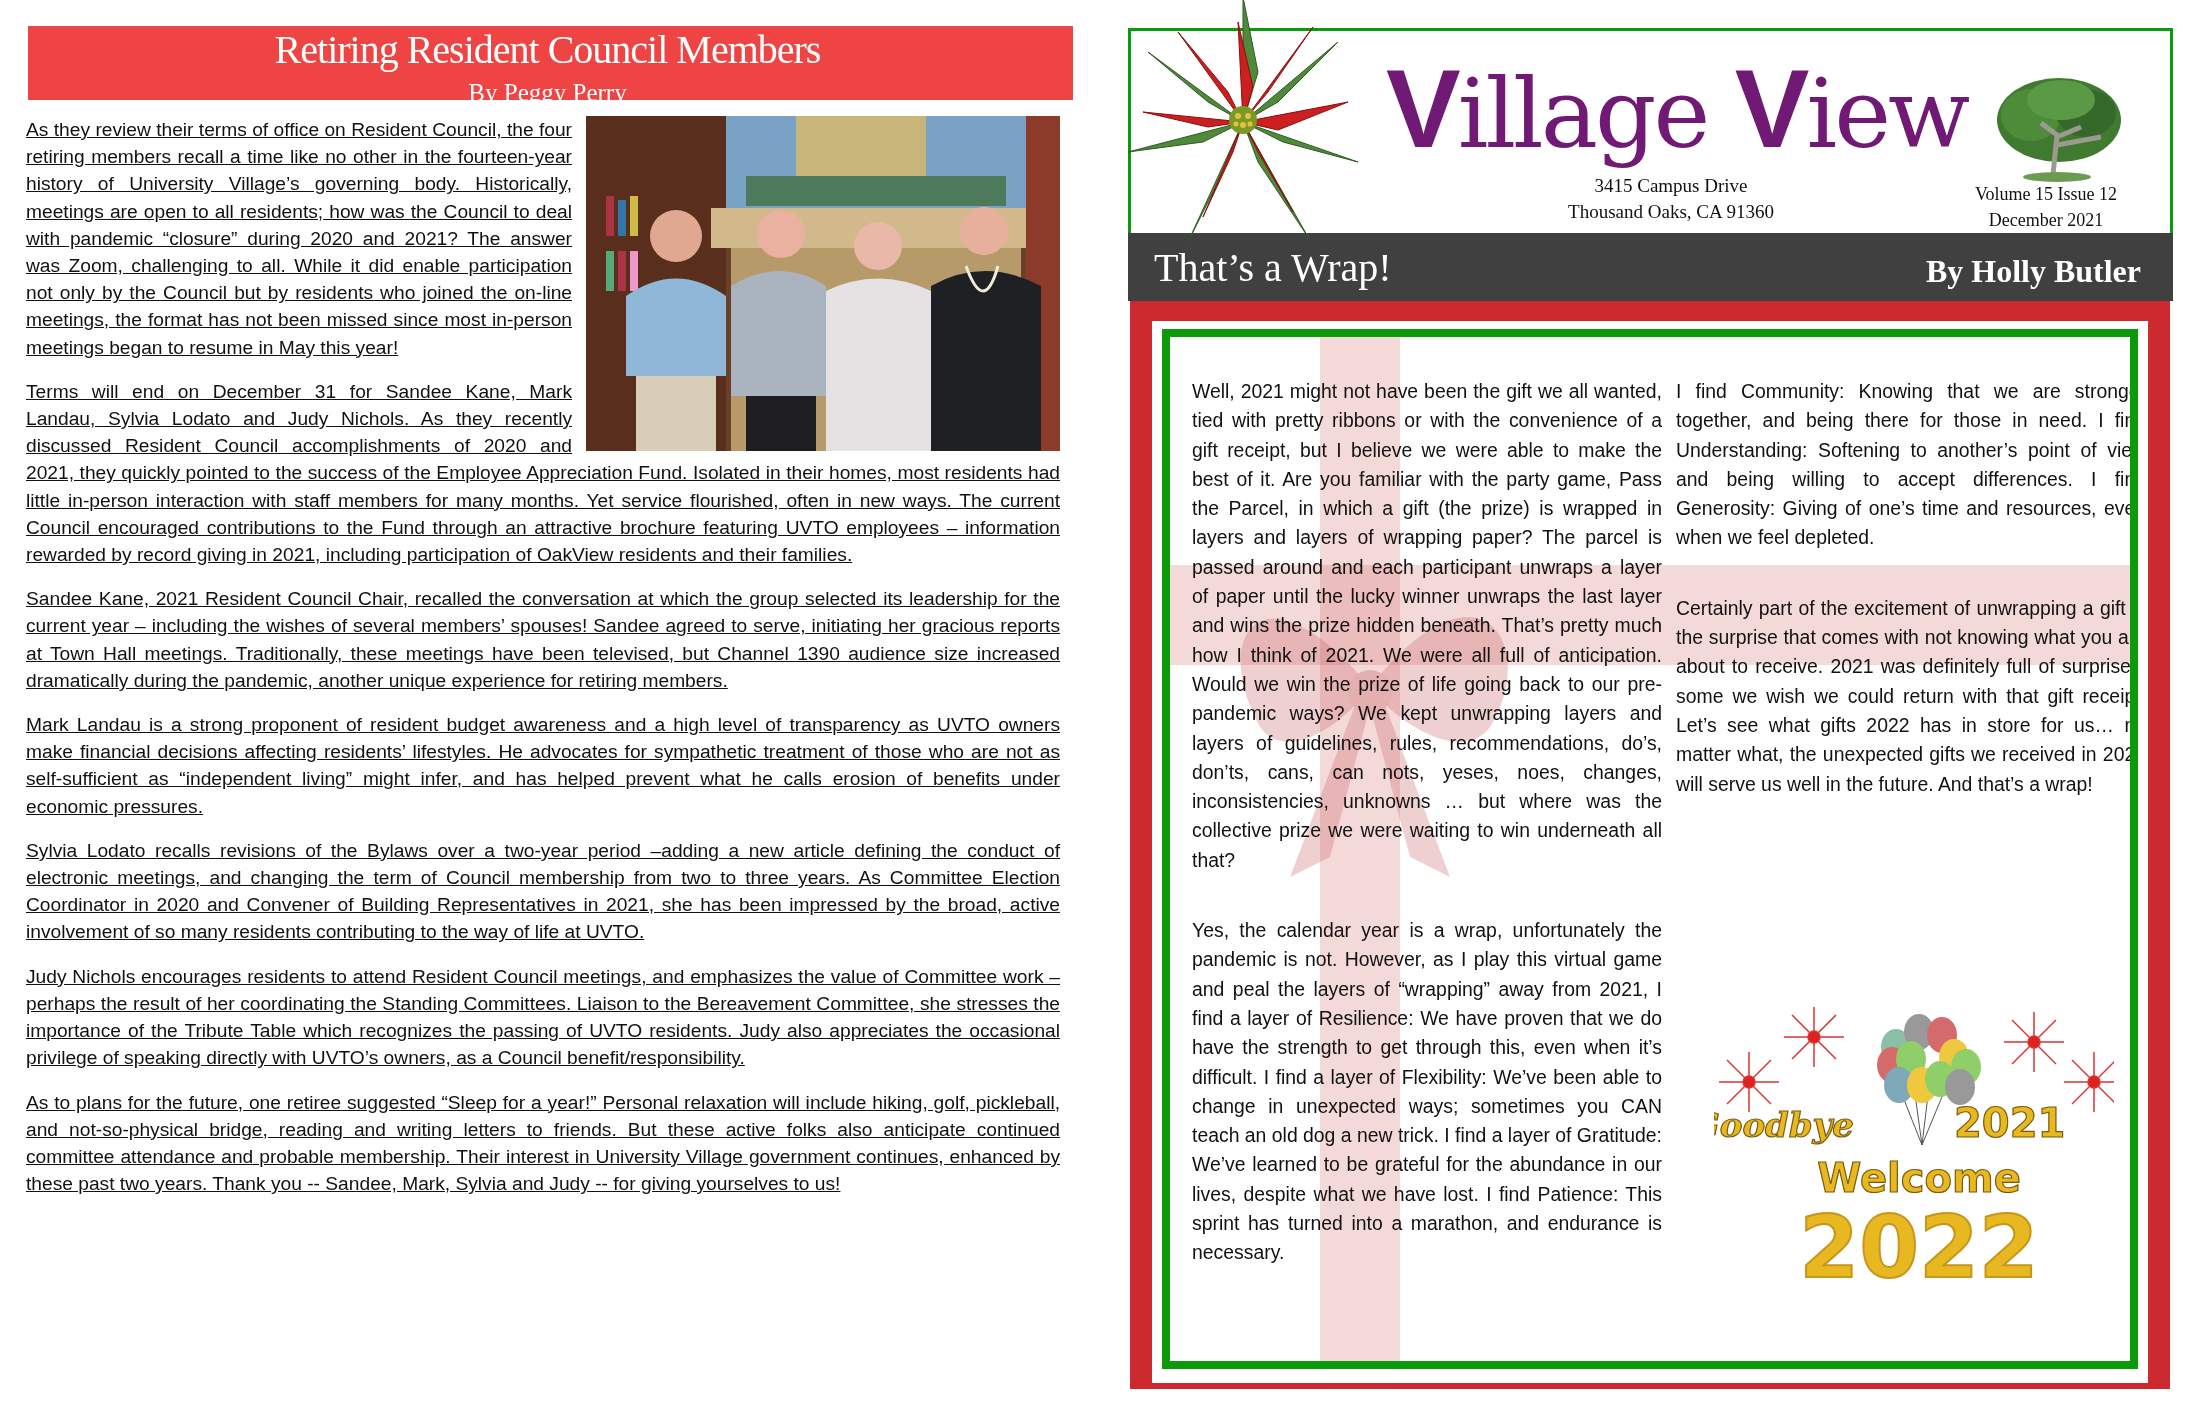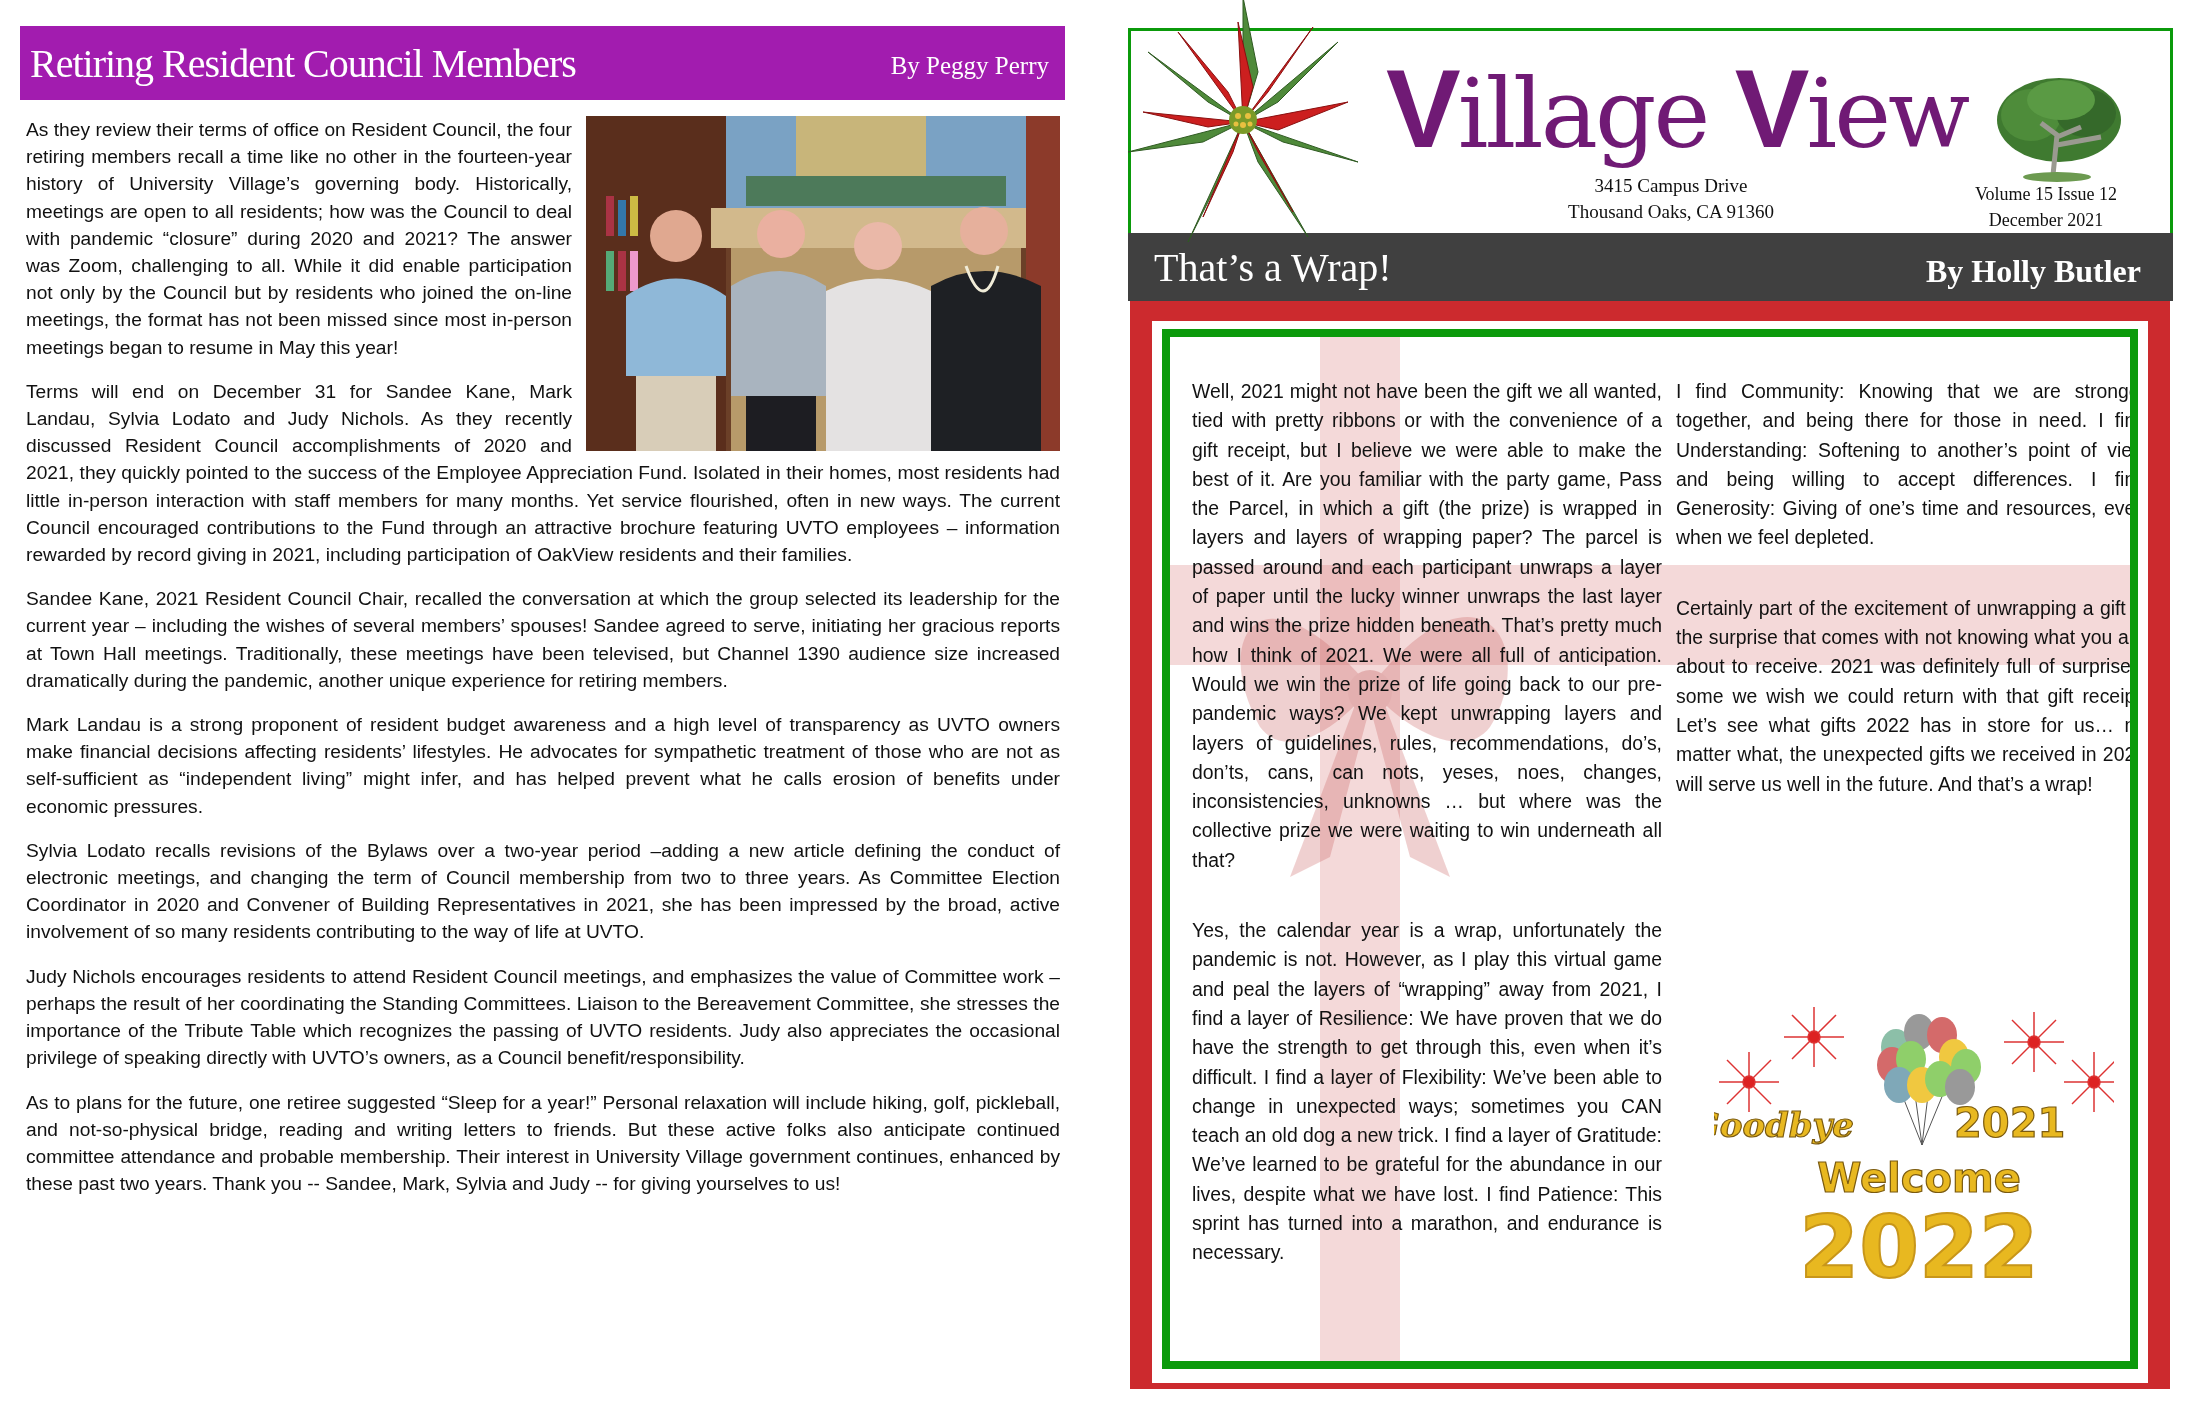--- a/index.html
+++ b/index.html
@@ -1,29 +1,29 @@
 <!DOCTYPE html>
 <html><head>
 <meta charset="utf-8">
 <style>
   html, body { margin:0; padding:0; background:#ffffff; }
   body { width:2190px; height:1410px; position:relative; overflow:hidden;
          font-family:"Liberation Sans", sans-serif; color:#111; }
 
   
   #left-page { position:absolute; left:0; top:0; width:1090px; height:1410px; }
-  .lhdr { position:absolute; left:20px; top:26px; width:1045px; height:74px;
-          background:#a21caf; color:#fff; display:flex; align-items:center;
-          justify-content:space-between; box-sizing:border-box; padding:0 16px 0 10px; }
+  .lhdr { position:absolute; left:28px; top:26px; width:1045px; height:74px;
+          background:#ef4444; color:#fff; display:flex; align-items:center;
+          justify-content:space-between; box-sizing:border-box; padding:0 16px 0 10px;flex-direction:column; }
   .lhdr .t { font-family:"Liberation Serif", serif; font-size:40px; letter-spacing:-1px; }
   .lhdr .b { font-family:"Liberation Serif", serif; font-size:25px; margin-top:6px; }
 
   .lbody { position:absolute; left:26px; top:116px; width:1034px;
            font-size:19.2px; line-height:27.2px; text-align:justify; }
-  .lbody p { margin:0 0 17px 0; }
+  .lbody p { margin:0 0 17px 0;text-decoration:underline; }
   .photo { float:right; width:474px; height:335px; margin:0 0 4px 14px;
            position:relative; overflow:hidden; background:#5a3a25; }
 
   
   #right-page { position:absolute; left:1120px; top:0; width:1070px; height:1410px; }
   .mast { position:absolute; left:8px; top:28px; width:1045px; height:205px;
           border:3px solid #0b9a0b; border-bottom:none; box-sizing:border-box; background:#fff; }
   .mast .name { position:absolute; left:255px; top:22px; font-family:"DejaVu Serif", serif;
                 font-size:96px; letter-spacing:-3px; color:#701a75; line-height:1; }
   .mast .name b { font-family:"Liberation Sans", sans-serif; font-weight:900; font-size:112px; }

